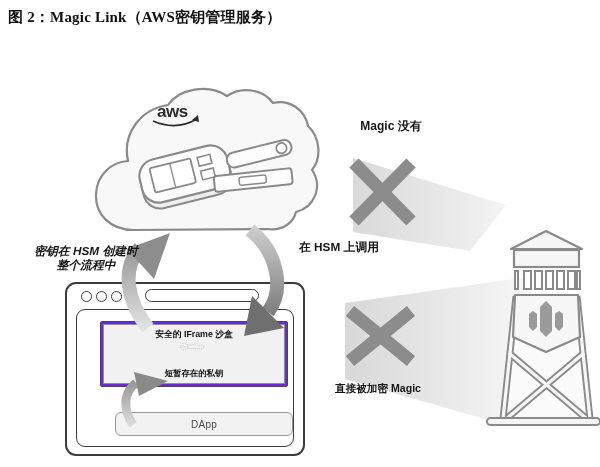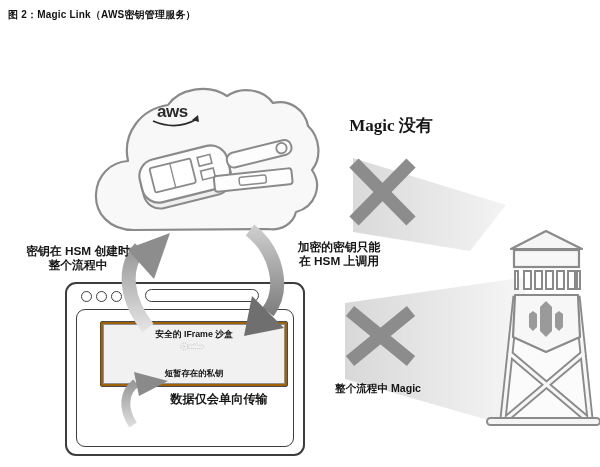--- a/index.html
+++ b/index.html
@@ -7,22 +7,22 @@
     position:relative;width:600px;height:467px;background:#fff;overflow:hidden;
     font-family:"Liberation Sans","DejaVu Sans",sans-serif;color:#111;
   }
   .layer{position:absolute;left:0;top:0;pointer-events:none;}
   .lbl{
     position:absolute;font-weight:700;color:#161616;text-align:center;
     white-space:nowrap;z-index:6;
   }
   .lbl div{white-space:nowrap;}
   #fig-title{
-    position:absolute;left:8px;top:8px;font-size:10px;font-weight:700;
-    letter-spacing:.2px;z-index:6;
+    position:absolute;left:8px;top:8px;font-size:15px;font-weight:700;
+    letter-spacing:.2px;z-index:6;font-family:Liberation Serif, serif;
   }
   
   #browser{
     position:absolute;left:65px;top:282px;width:240px;height:174px;
     border:2px solid #3d3d3d;border-radius:11px;background:#fff;z-index:3;
     box-sizing:border-box;
   }
   .dot{
     position:absolute;top:7px;width:11px;height:11px;border:1.6px solid #3d3d3d;
     border-radius:50%;background:#fff;box-sizing:border-box;
@@ -30,21 +30,21 @@
   #addrbar{
     position:absolute;left:78px;top:5px;width:114px;height:13px;
     border:1.6px solid #3d3d3d;border-radius:7px;background:#fff;box-sizing:border-box;
   }
   #content-pane{
     position:absolute;left:9px;top:25px;width:218px;height:138px;
     border:1.6px solid #3d3d3d;border-radius:9px;background:#fff;box-sizing:border-box;
   }
   #iframe-box{
     position:absolute;left:33px;top:37px;width:188px;height:66px;
-    border:1.5px solid #4a4a4a;border-radius:2px;background:#a16207;
+    border:1.5px solid #4a4a4a;border-radius:2px;background:#6d28d9;
     box-sizing:border-box;padding:2px;
   }
   #iframe-inner{
     width:100%;height:100%;box-sizing:border-box;border:1px solid #8f8f8f;
     background:#f1f1f1;display:flex;flex-direction:column;align-items:center;
     justify-content:space-between;padding:4px 0 4px 0;
   }
   #iframe-title{font-size:8.8px;font-weight:700;color:#141414;}
   #pk-caption{font-size:8.4px;font-weight:700;color:#141414;margin-top:16px;}
   #dapp-btn{
@@ -173,20 +173,23 @@
           <g fill="none" stroke="#8f8f8f" stroke-width="1.2" stroke-dasharray="2,2.6">
             <circle cx="12" cy="13" r="8.5"></circle>
             <circle cx="10.5" cy="13" r="2.6"></circle>
             <path d="M 20,10 L 33,9.5 L 36,5.5 L 39,10 L 42,6 L 45,10.5 L 52,10
                      Q 58,10 58,14 Q 58,18.5 52,18.5 L 20,17.5"></path>
           </g>
         </svg>
         <div id="pk-caption">短暂存在的私钥</div>
       </div>
     </div>
+    <div id="dapp-btn">
+      <span>DApp</span>
+    </div>
   </div>
 
   <svg class="layer" width="600" height="467" viewBox="0 0 600 467" style="z-index:5">
 
     <g>
       <path d="M 148,328 C 126,300 122,268 140,248" fill="none" stroke="url(#gradA2)" stroke-width="14"></path>
       <polygon points="127,249 170,233 154,279" fill="#8d8d8d"></polygon>
     </g>
 
     <g>
@@ -209,33 +212,31 @@
       </linearGradient>
       <linearGradient id="gradC2" gradientUnits="userSpaceOnUse" x1="0" y1="380" x2="0" y2="428">
         <stop offset="0" stop-color="#949494"></stop>
           <stop offset="1" stop-color="#e0e0e0"></stop>
       </linearGradient>
     </defs>
   </svg>
 
   <div id="fig-title">图 2：Magic Link（AWS密钥管理服务）</div>
 
-  <div class="lbl" style="left:316px;top:119px;width:150px;font-size:17px;line-height:14px;font-family:Liberation Serif, serif;">
+  <div class="lbl" style="left:316px;top:119px;width:150px;font-size:12px;line-height:14px;">
     <div>Magic 没有</div>
   </div>
 
-  <div class="lbl" style="left:0px;top:244px;width:156px;font-size:11.8px;line-height:14px;">
+  <div class="lbl" style="left:8px;top:244px;width:156px;font-size:11.8px;line-height:14px;font-style:italic;">
     <div>密钥在 HSM 创建时</div>
     <div>整个流程中</div>
   </div>
 
   <div class="lbl" style="left:264px;top:240px;width:150px;font-size:11.8px;line-height:14px;">
-    <div>加密的密钥只能</div>
     <div>在 HSM 上调用</div>
   </div>
 
   <div class="lbl" style="left:298px;top:382px;width:160px;font-size:10.6px;line-height:12.5px;">
-    <div>整个流程中 Magic</div>
-  </div>
-
-  <div class="lbl" style="left:144px;top:391px;width:150px;font-size:12.2px;">数据仅会单向传输</div>
+    <div>直接被加密 Magic</div>
+  </div>
+
 
 </div>
 
 </body></html>

